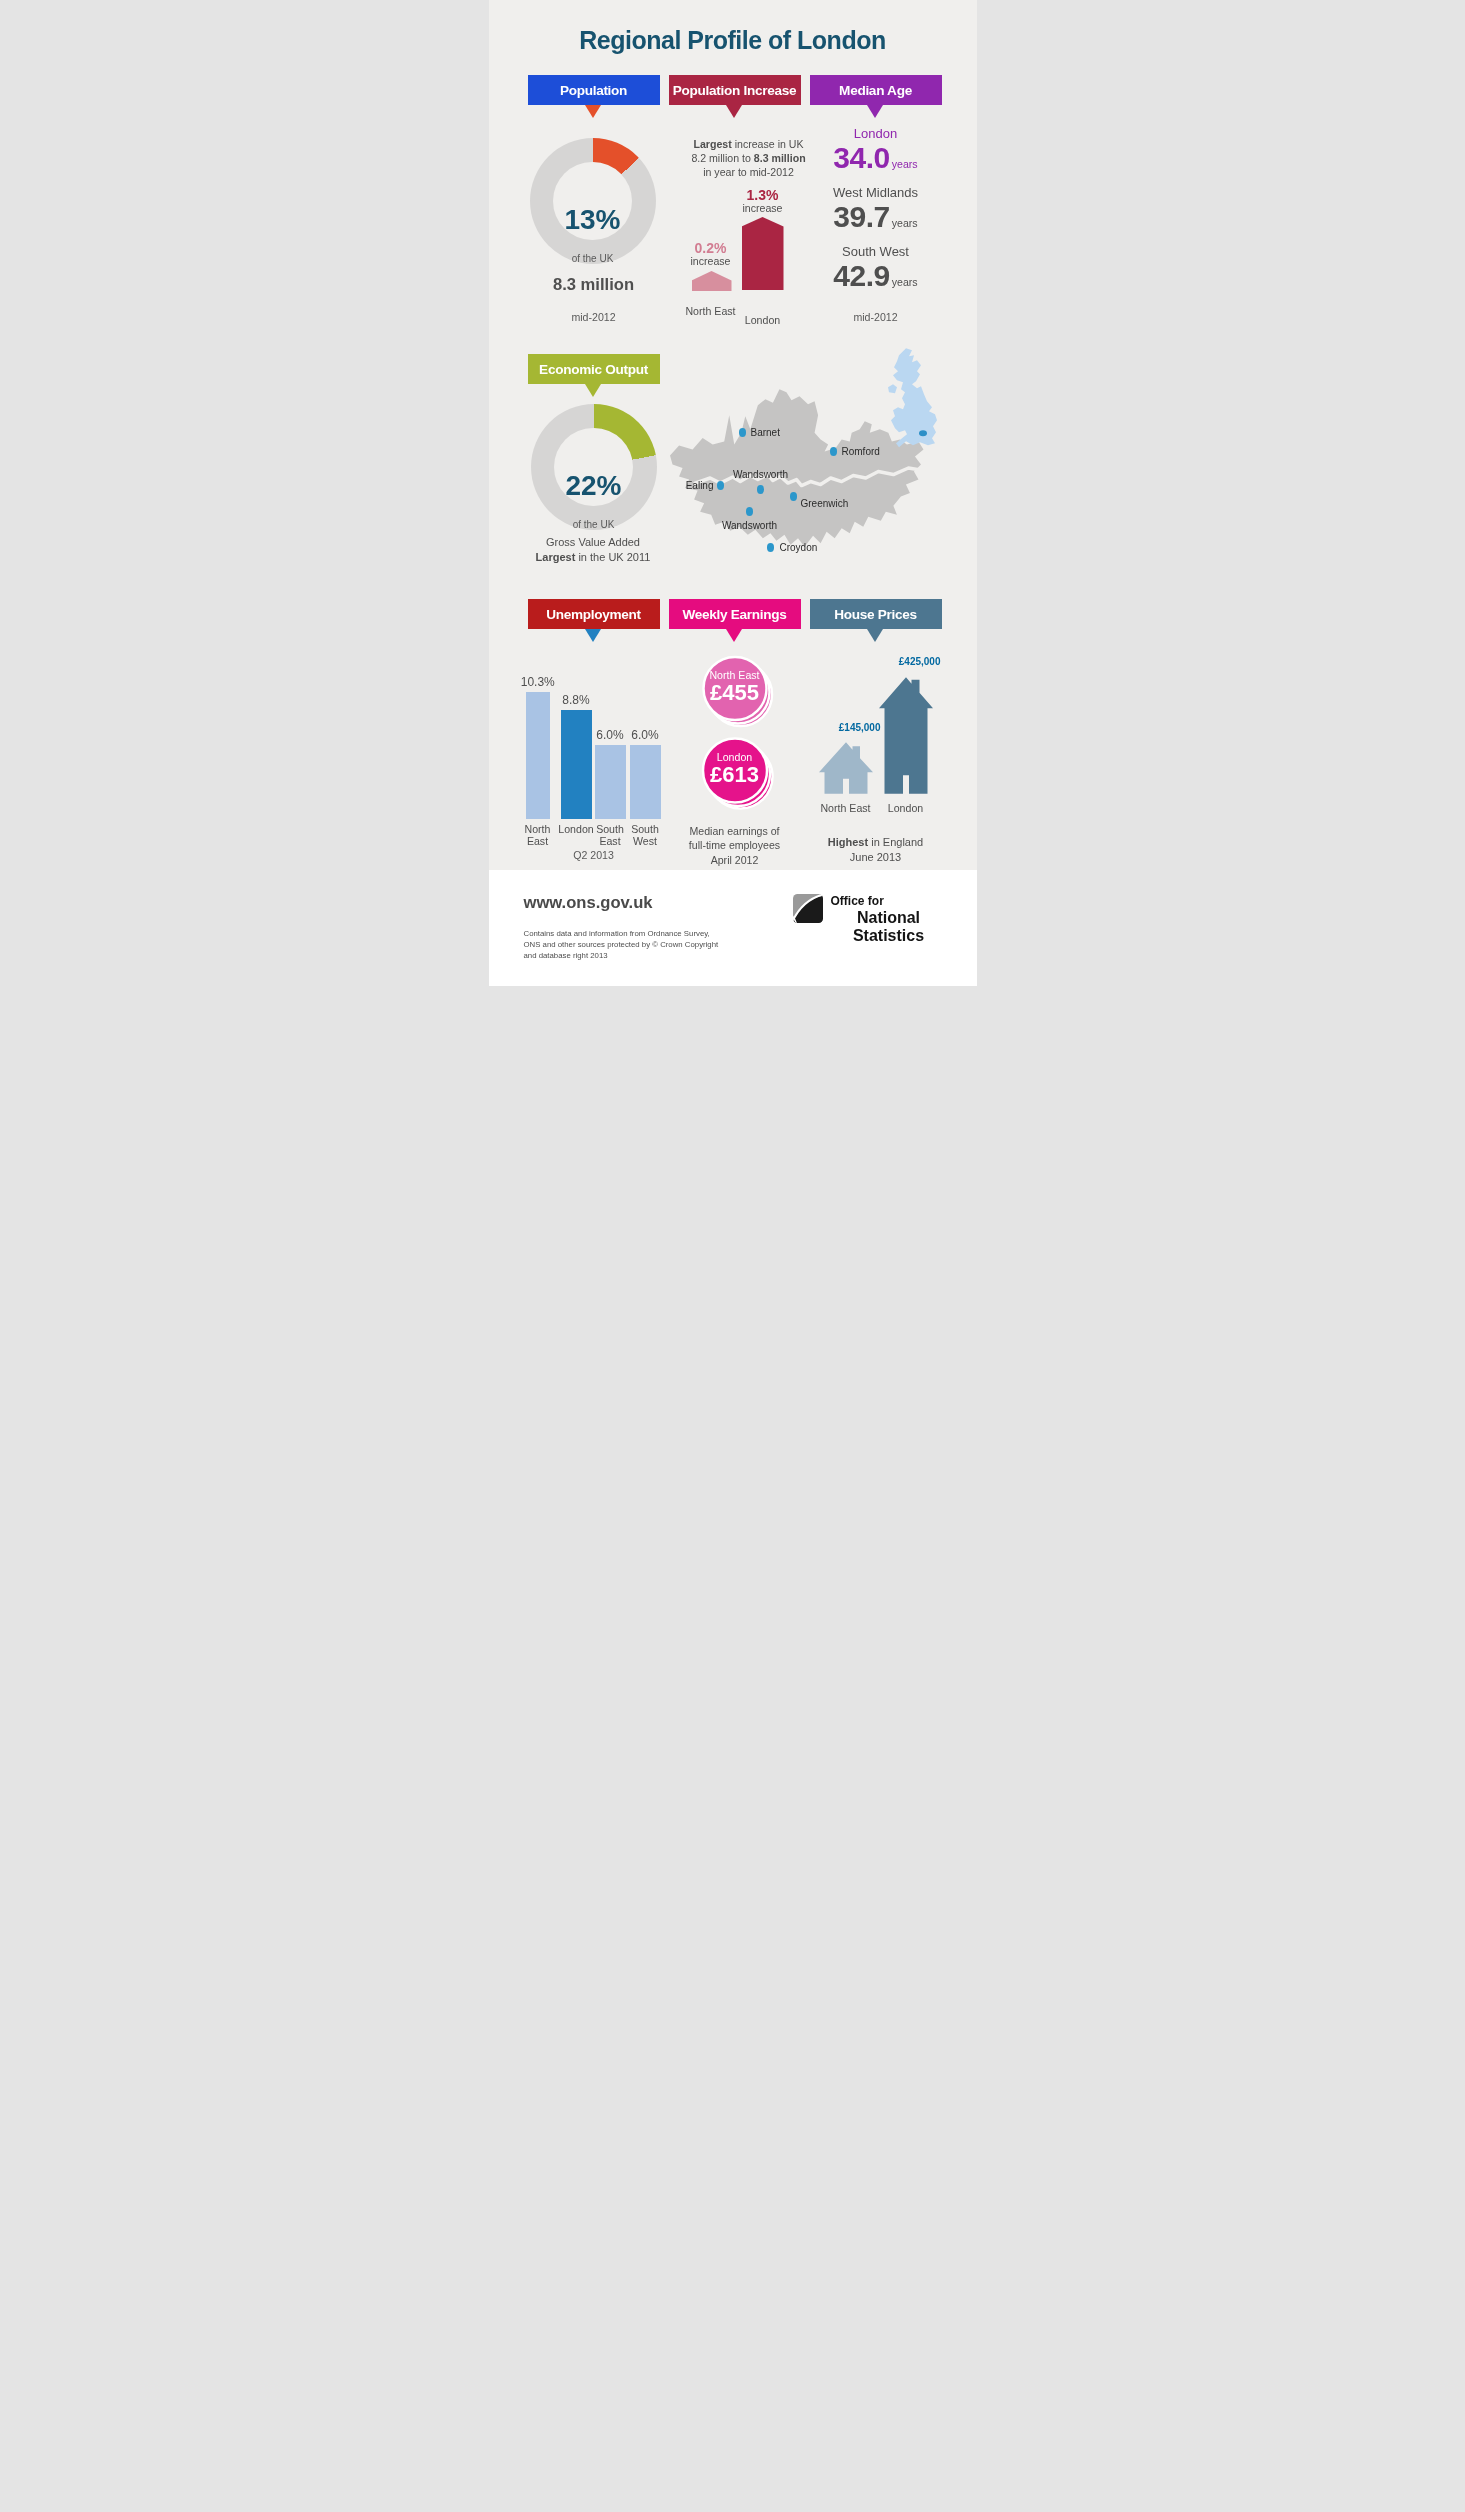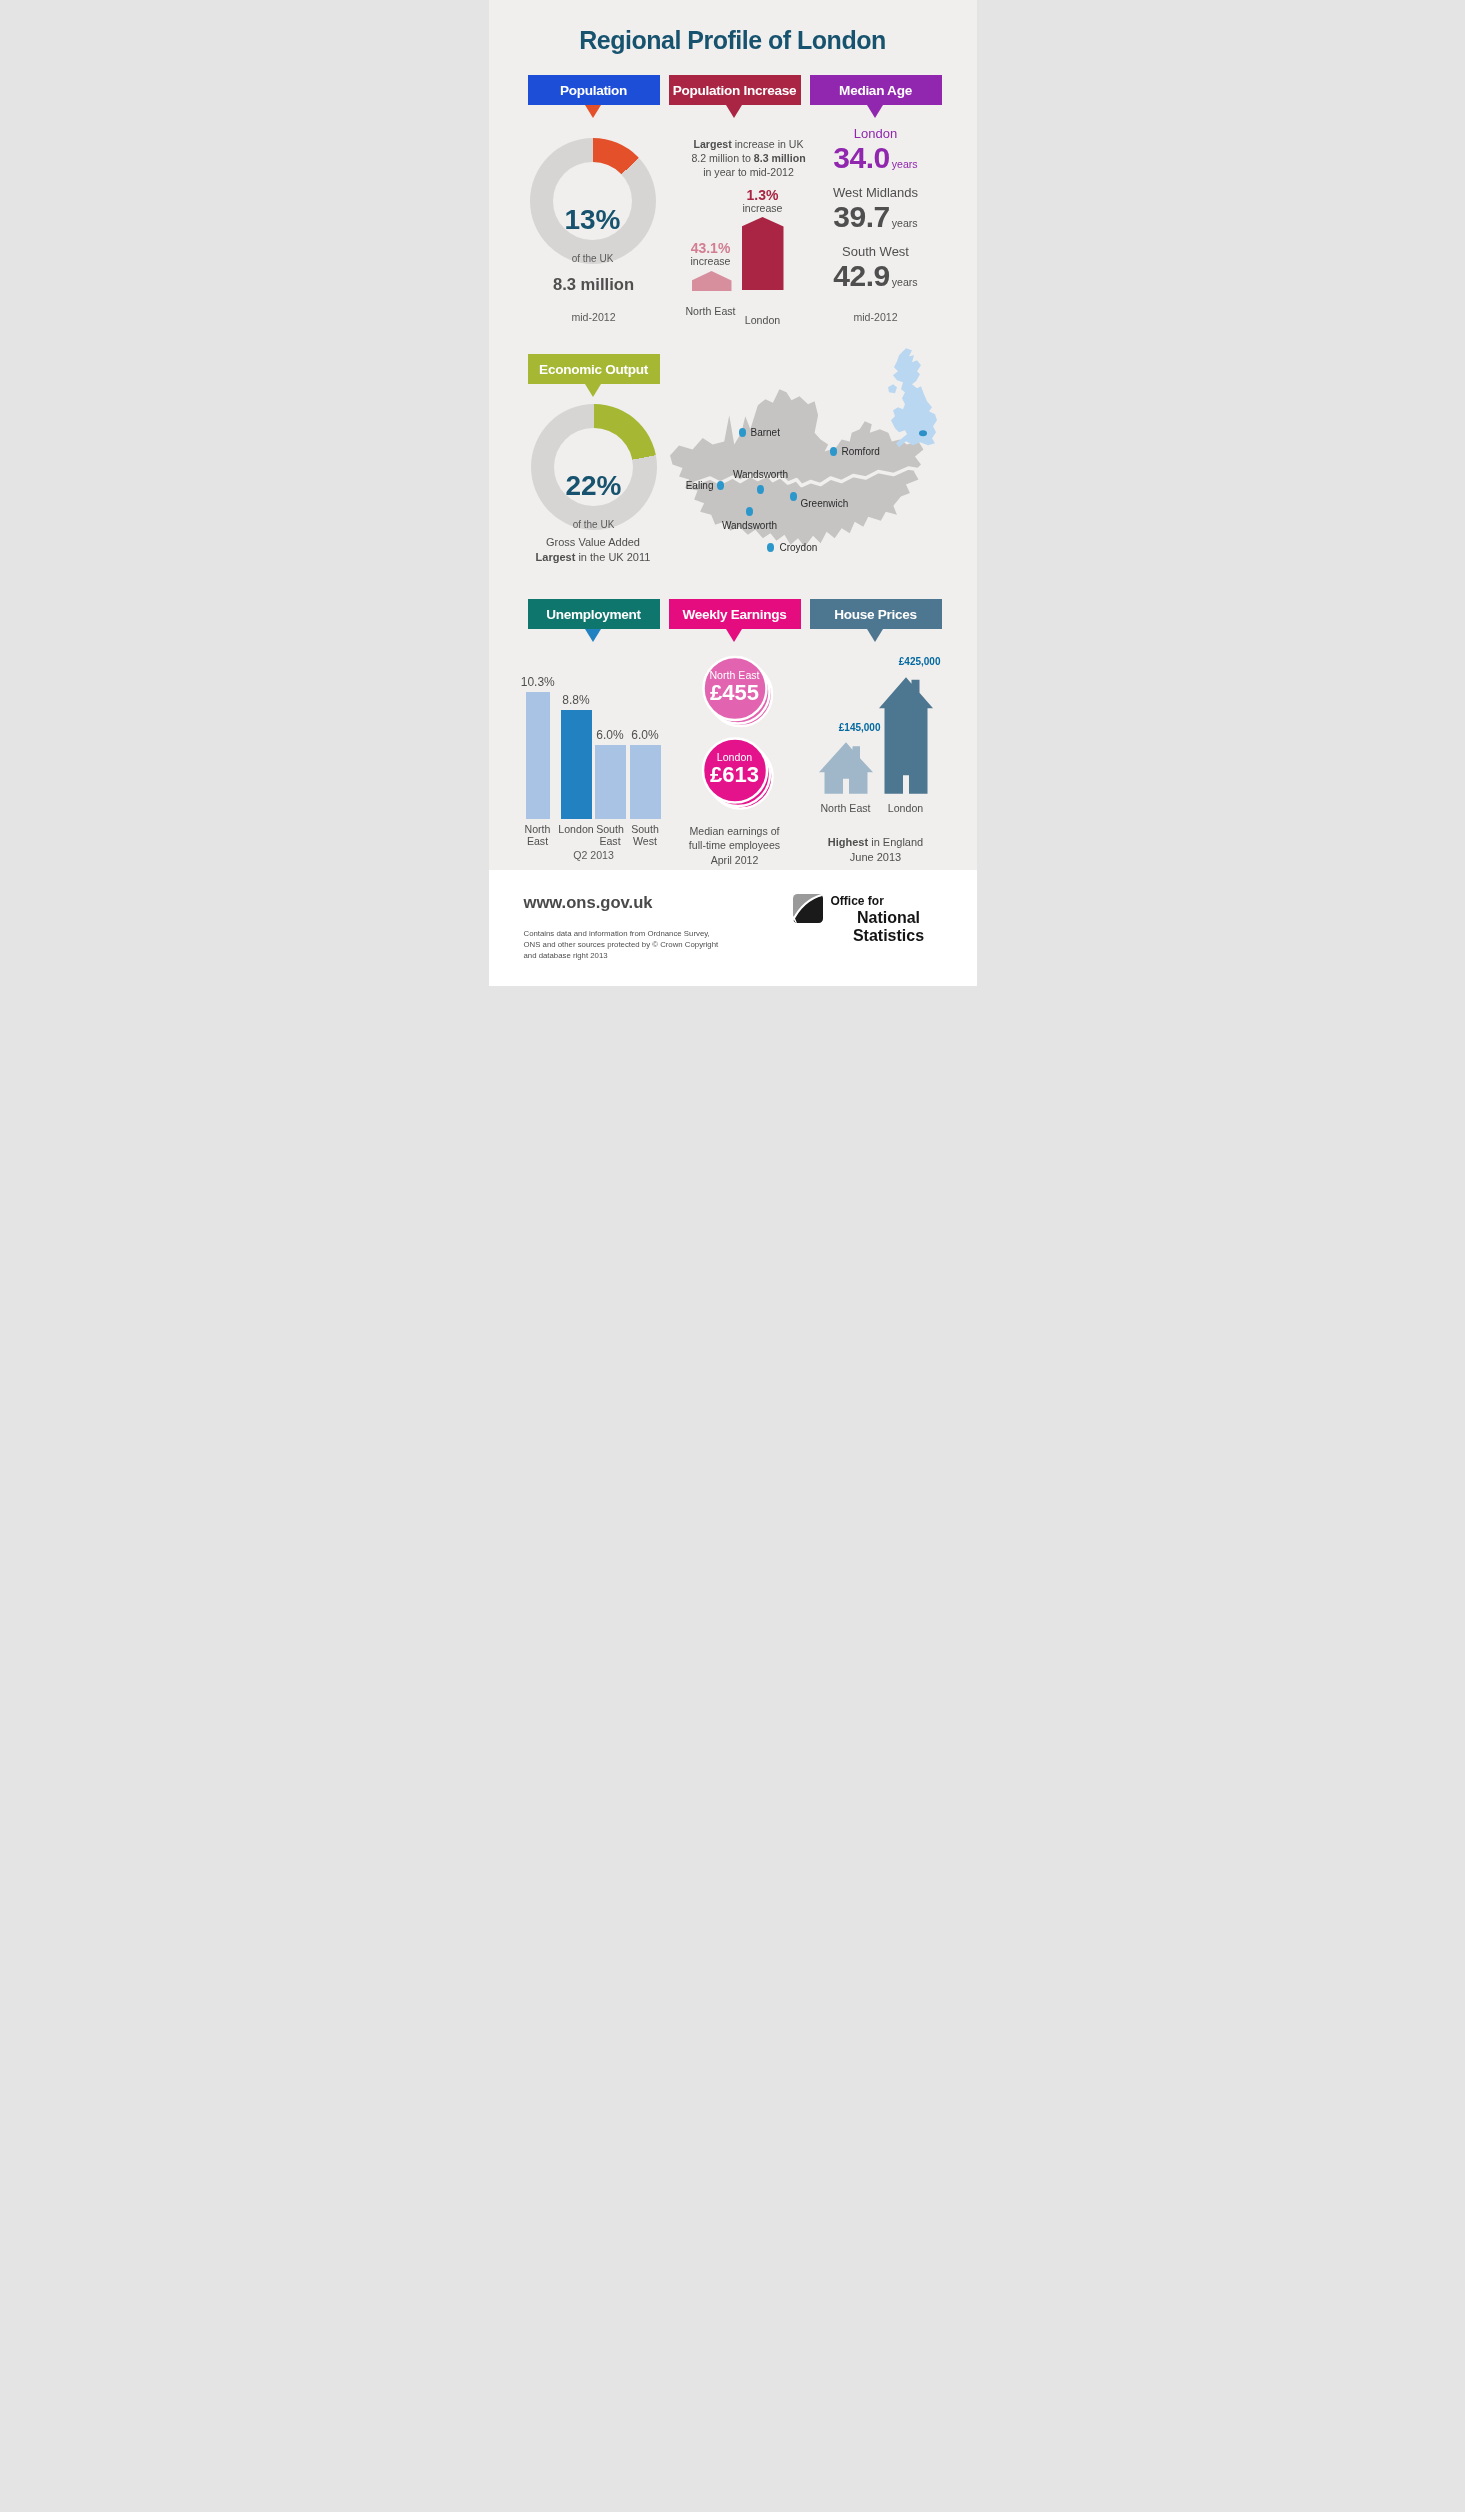--- a/index.html
+++ b/index.html
@@ -8,21 +8,21 @@
   .abs{position:absolute;}
   .title{width:100%;text-align:center;font-size:25px;font-weight:bold;color:#17536f;letter-spacing:-0.5px;}
   .banner{height:30px;display:flex;align-items:center;justify-content:center;
           color:#fff;font-size:13.6px;font-weight:bold;letter-spacing:-0.3px;}
   .banner::after{content:"";position:absolute;top:100%;left:50%;margin-left:-8.5px;
           border-left:8.5px solid transparent;border-right:8.5px solid transparent;border-top:13px solid #000;}
   .b-pop{background:#1d4ed8;}  .b-pop::after{border-top-color:#e4502a;}
   .b-inc{background:#aa2543;}  .b-inc::after{border-top-color:#aa2543;}
   .b-age{background:#9027ae;}  .b-age::after{border-top-color:#9027ae;}
   .b-eco{background:#a5b733;}  .b-eco::after{border-top-color:#a5b733;}
-  .b-une{background:#0f766e;}  .b-une::after{border-top-color:#2281c1;}
+  .b-une{background:#b91c1c;}  .b-une::after{border-top-color:#2281c1;}
   .b-wee{background:#e50c7f;}  .b-wee::after{border-top-color:#e50c7f;}
   .b-hou{background:#4d7690;}  .b-hou::after{border-top-color:#4d7690;}
   .donut{width:126px;height:126px;border-radius:50%;}
   .donut::after{content:"";position:absolute;inset:23.6px;border-radius:50%;background:#f0efed;}
   .donut-pop{background:conic-gradient(#e4502a 0 13%,#d6d5d4 13% 100%);}
   .donut-eco{background:conic-gradient(#a5b733 0 22%,#d6d5d4 22% 100%);}
   .donut-text{position:absolute;inset:0;z-index:2;display:flex;flex-direction:column;
               align-items:center;justify-content:flex-end;gap:16px;}
   .donut-pct{font-size:28px;font-weight:bold;color:#17536f;line-height:1;}
   .donut-sub{font-size:10px;color:#5a5a5a;margin-top:3px;}
@@ -93,21 +93,21 @@
   </div>
 
   <div class="abs ctext" style="left:244px;top:188px;width:60px;">
     <div class="pct-lab" style="color:#aa2543;">1.3%</div>
     <div class="inc-lab">increase</div>
   </div>
   <div class="abs arrow" style="left:253px;top:217px;width:42px;height:73px;background:#aa2543;
        clip-path:polygon(50% 0%,100% 13%,100% 100%,0% 100%,0% 13%);"></div>
 
   <div class="abs ctext" style="left:192px;top:241px;width:60px;">
-    <div class="pct-lab" style="color:#d27d92;">43.1%</div>
+    <div class="pct-lab" style="color:#d27d92;">0.2%</div>
     <div class="inc-lab">increase</div>
   </div>
   <div class="abs arrow" style="left:203px;top:271px;width:40px;height:20px;background:#d78f9e;
        clip-path:polygon(50% 0%,100% 47%,100% 100%,0% 100%,0% 47%);"></div>
 
   <div class="abs ctext inc-lab" style="left:192px;top:305px;width:60px;">North East</div>
   <div class="abs ctext inc-lab" style="left:244px;top:314px;width:60px;">London</div>
 
   <div class="abs ctext age-region purple" style="left:321px;top:127px;width:132px;">London</div>
   <div class="abs ctext" style="left:321px;top:143px;width:132px;">

